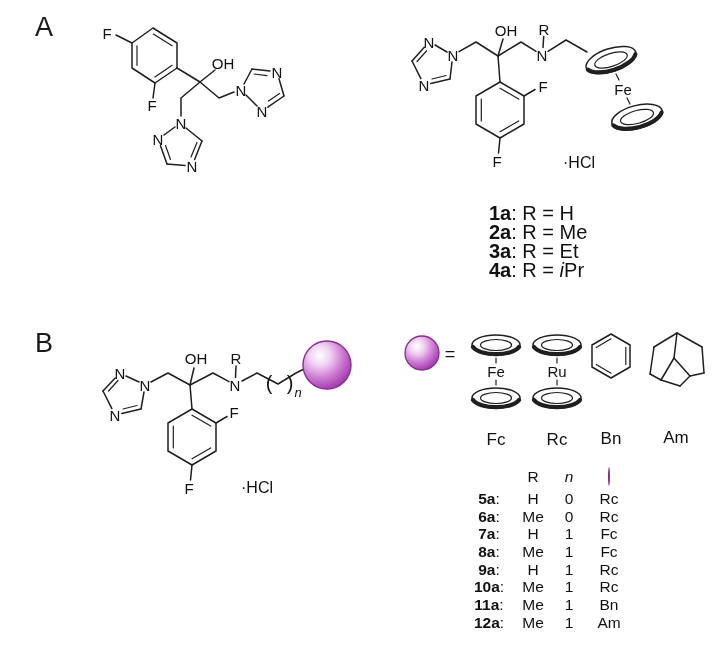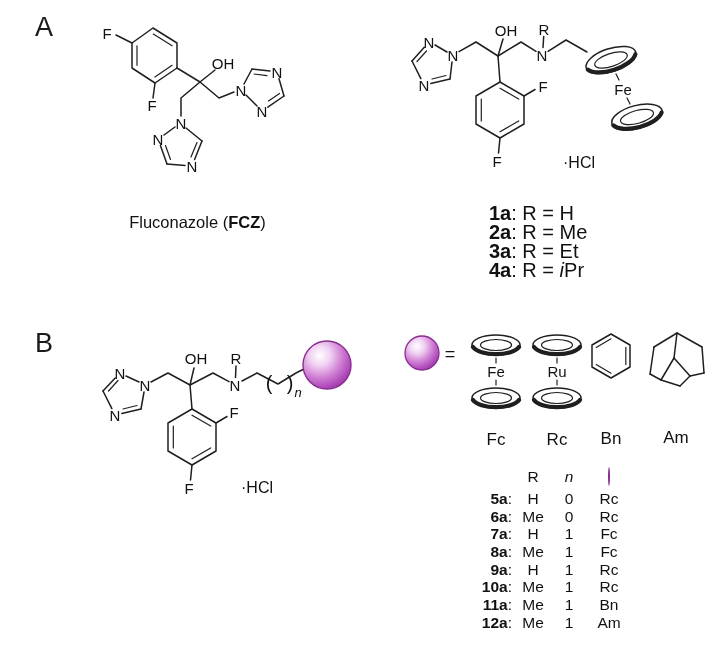--- a/index.html
+++ b/index.html
@@ -12,21 +12,21 @@
   svg text{font-family:"Liberation Sans",sans-serif;fill:#111;}
   .bond{stroke:#1f1f1f;stroke-width:1.5;fill:none;stroke-linecap:round;stroke-linejoin:round;}
   .bond-thin{stroke:#1f1f1f;stroke-width:1.2;fill:none;stroke-linecap:round;}
   .cp-bold{stroke:#1f1f1f;stroke-width:4.2;fill:none;stroke-linecap:round;}
   .atom{font-size:15px;}
   .caption{position:absolute;font-size:16.5px;text-align:center;color:#111;}
   .variant-list{position:absolute;left:489px;top:204px;font-size:20px;line-height:19px;color:#111;}
   .ctable{position:absolute;left:466px;top:466px;font-size:15.5px;color:#111;}
   .trow,.thead{display:grid;grid-template-columns:48px 38px 34px 46px;align-items:center;height:17.7px;}
   .thead{height:22px;margin-bottom:2px;}
-  .c-id{text-align:right;padding-right:2px;}
+  .c-id{text-align:center;padding-right:2px;}
   .c-mid{text-align:center;}
   .hdr-sphere{
     width:16px;height:16px;border-radius:50%;margin:0 auto;
     background:radial-gradient(circle at 35% 30%, #ffffff 0%, #f0d0f2 30%, #cf7fd4 60%, #a93bb0 100%);
     border:1px solid #8b2e91;box-sizing:border-box;
   }
   i{font-style:italic;}
   b{font-weight:bold;}
 </style>
 </head>
@@ -85,23 +85,20 @@
       <path class="bond" d="M95,119 L84,127"></path>
       <path class="bond" d="M80.4,137.6 L87,156"></path>
       <path class="bond-thin" d="M85.5,137.5 L90.5,151.5"></path>
       <path class="bond" d="M87,156 L105,157.4"></path>
       <path class="bond" d="M114.6,151.5 L122,133"></path>
       <path class="bond-thin" d="M111,149 L117,134.5"></path>
       <path class="bond" d="M122,133 L106,120"></path>
     </g>
   </svg>
 
-  <div class="caption" style="left:85px;top:213px;width:225px;">
-    <span>Fluconazole (</span><b>FCZ</b><span>)</span>
-  </div>
 
   <svg class="abs" style="left:383px;top:5px;" width="335" height="198" viewBox="0 0 335 198">
     <g>
       <text class="atom" x="70" y="50" text-anchor="middle" dominant-baseline="central">N</text>
       <text class="atom" x="46" y="37" text-anchor="middle" dominant-baseline="central">N</text>
       <text class="atom" x="41" y="80" text-anchor="middle" dominant-baseline="central">N</text>
       <path class="bond" d="M64,47 L52,40"></path>
       <path class="bond" d="M41.3,42.2 L29,56"></path>
       <path class="bond-thin" d="M43.5,46 L34,56.5"></path>
       <path class="bond" d="M29,56 L37.9,73.7"></path>

